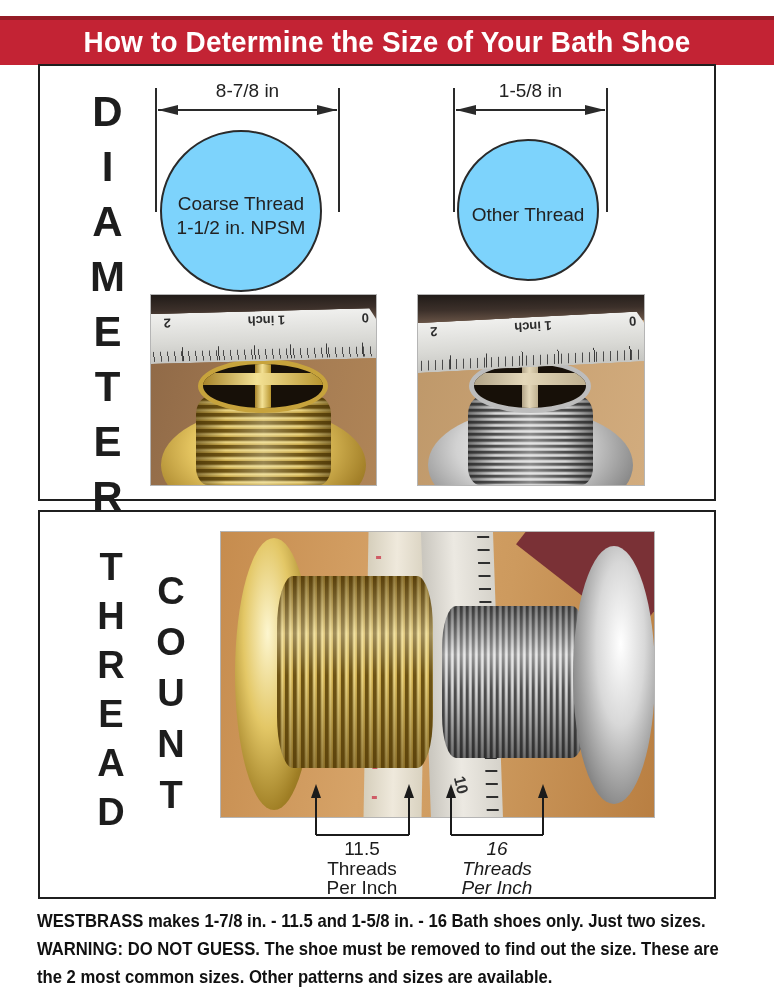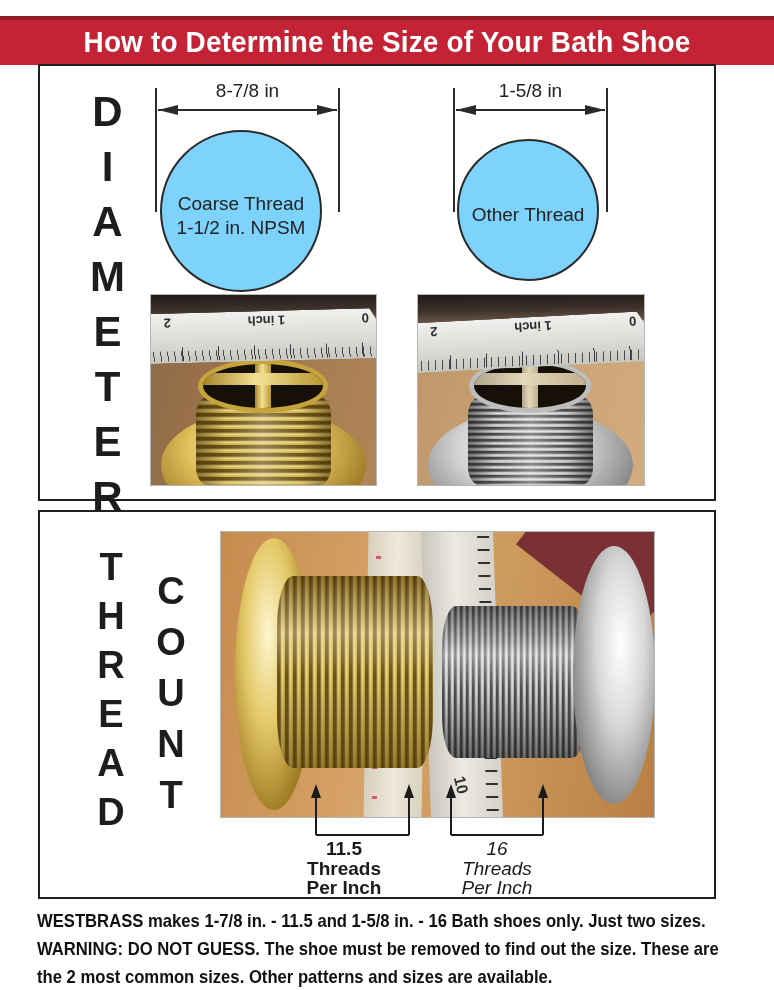--- a/index.html
+++ b/index.html
@@ -229,21 +229,21 @@
         <div class="stem"></div>
     </div>
     <div class="uparrow" style="left:497px;top:272px;">
       <div class="head"></div>
         <div class="stem"></div>
     </div>
 
     <div class="bracket-line" style="left:276px;width:93px;"></div>
     <div class="bracket-line" style="left:411px;width:92px;"></div>
 
-    <div class="tpi" style="left:234px;font-weight:bold;">
+    <div class="tpi" style="left:252px;">
       <div>11.5</div>
       <div>Threads</div>
       <div>Per Inch</div>
     </div>
     <div class="tpi" style="left:387px;font-style:italic;">
       <div>16</div>
       <div>Threads</div>
       <div>Per Inch</div>
     </div>
   </div>

